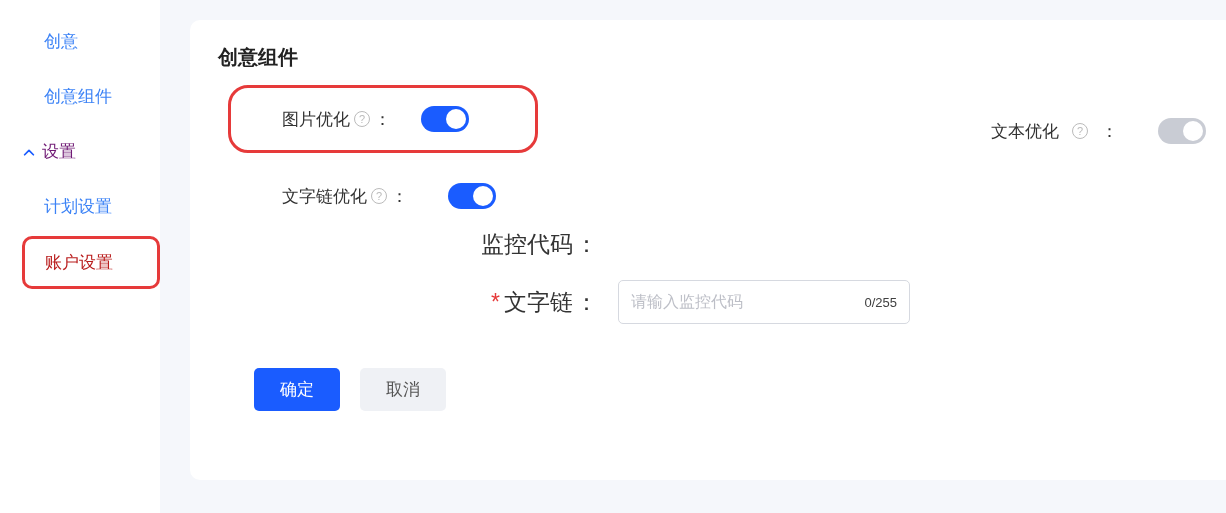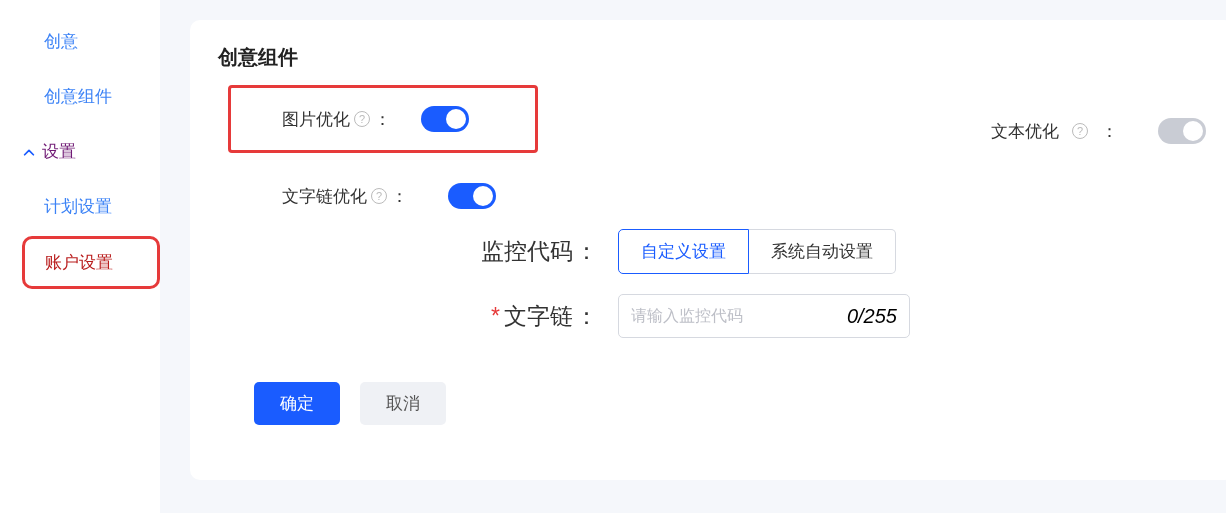--- a/index.html
+++ b/index.html
@@ -134,21 +134,21 @@
       width: 20px;
       height: 20px;
       border-radius: 50%;
       background: #fff;
       top: 3px;
     }
     .toggle.on .knob { right: 3px; }
     .toggle.off .knob { right: 3px; }
     .highlight-row {
       border: 3px solid #e63a3a;
-      border-radius: 4px;
+      border-radius: 20px;
       padding: 18px 20px 18px 0;
       display: inline-flex;
       align-items: center;
       width: 310px;
       margin-left: 10px;
       margin-bottom: 24px;
     }
     .highlight-row .label-block { width: 170px; }
     .seg-control {
       display: flex;
@@ -180,21 +180,21 @@
       margin-left: 10px;
     }
     .text-input {
       border: none;
       outline: none;
       flex: 1;
       font-size: 16px;
       color: #333;
     }
     .text-input::placeholder { color: #bdbfc7; }
-    .counter { color: #000000; font-size: 20px; font-style: italic; }
+    .counter { color: #404040; font-size: 13px; }
     .actions {
       display: flex;
       gap: 20px;
       margin-top: 44px;
       padding-left: 36px;
     }
     .btn {
       font-size: 17px;
       padding: 10px 26px;
       border-radius: 5px;
@@ -270,24 +270,20 @@
       <div class="toggle on">
         <div class="knob"></div>
       </div>
     </div>
 
     <div class="form-row">
       <div class="label-block-wide">
         <span>监控代码</span>
         <span class="colon">：</span>
       </div>
-      <div class="seg-control">
-        <div class="seg-btn left active">自定义设置</div>
-        <div class="seg-btn right">系统自动设置</div>
-      </div>
     </div>
 
     <div class="form-row">
       <div class="label-block-wide">
         <span class="req">*</span>
         <span>文字链</span>
         <span class="colon">：</span>
       </div>
       <div class="text-input-wrap">
         <input class="text-input" placeholder="请输入监控代码" style="">

